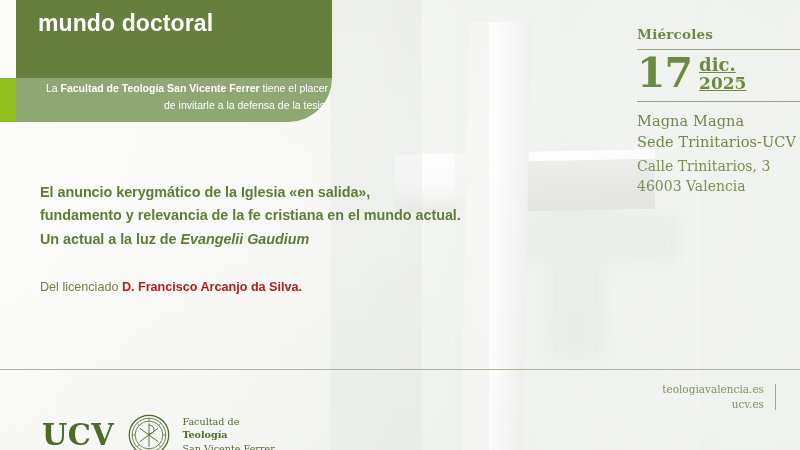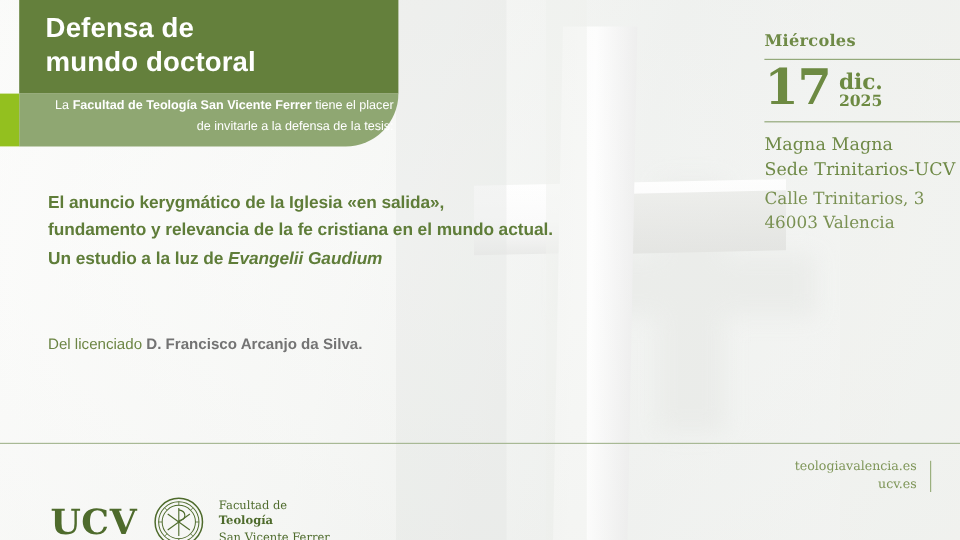--- a/index.html
+++ b/index.html
@@ -72,52 +72,52 @@
     letter-spacing:.1px;
   }
   .hdr-sub{
     position:absolute;left:38px;top:80px;width:290px;
     color:#ffffff;font-size:10.5px;line-height:1.58;text-align:right;
   }
   .hdr-sub b{font-weight:bold;}
 
   
   .thesis{
-    position:absolute;left:40px;top:158px;width:560px;
+    position:absolute;left:40px;top:181px;width:560px;
     color:#5f7d39;font-weight:bold;font-size:14.4px;line-height:1.62;
     letter-spacing:-.05px;
   }
   .thesis i{font-style:italic;}
 
   
   .people{position:absolute;left:40px;top:275px;width:430px;}
   .people .row{
     color:#6c8544;font-size:12.6px;line-height:2.02;
   }
-  .people .row b{font-weight:bold;color:#737373;}
+  .people .row b{font-weight:bold;color:#b91c1c;}
 
   
   .rail{position:absolute;left:610px;top:26px;width:180px;color:#6f8a47;margin-left:27px;}
   .rail .dow{
     font-family:"DejaVu Serif",serif;font-weight:bold;font-size:13.5px;
     color:#6f8a47;letter-spacing:.2px;
   }
   .rule{height:1px;background:#93a97a;margin:7px 0 4px 0;width:166px;}
   .rule.second{margin:8px 0 9px 0;}
   .dateline{display:flex;align-items:flex-end;}
   .daynum{
     font-family:"DejaVu Serif",serif;font-weight:bold;font-size:41px;
     line-height:.95;color:#6d8a42;letter-spacing:-1px;
   }
   .monyear{
     font-family:"DejaVu Serif",serif;font-weight:bold;
-    margin-left:7px;margin-top:2px;color:#6d8a42;
+    margin-left:7px;margin-top:2px;color:#6d8a42;text-decoration:underline;
   }
   .monyear .mon{font-size:18px;line-height:1.0;display:block;}
-  .monyear .yr{font-size:13px;line-height:1.12;display:block;}
+  .monyear .yr{font-size:17px;line-height:1.12;display:block;}
   .hour{
     font-family:"DejaVu Serif",serif;font-weight:bold;font-size:16px;
     color:#6d8a42;margin-top:4px;letter-spacing:-.2px;
   }
   .venue1,.venue2{
     font-family:"DejaVu Serif",serif;font-size:14.5px;color:#6f8a47;
     line-height:1.42;letter-spacing:.1px;
   }
   .addr{
     font-family:"DejaVu Serif",serif;font-size:14px;color:#7a9153;
@@ -166,32 +166,31 @@
     <div class="band-b"></div>
     <div class="band-c"></div>
     <div class="vig"></div>
   </div>
 
   <div class="hdr-dark"></div>
   <div class="hdr-light"></div>
   <div class="hdr-lime"></div>
 
   <div class="hdr-title">
-    <div>Defensa de</div>
     <div>mundo doctoral</div>
   </div>
 
   <div class="hdr-sub">
     <span>La </span><b>Facultad de Teología San Vicente Ferrer</b><span> tiene el placer de invitarle a la defensa de la tesis:</span>
   </div>
 
   <div class="thesis">
     <div>El anuncio kerygmático de la Iglesia «en salida»,</div>
     <div>fundamento y relevancia de la fe cristiana en el mundo actual.</div>
-    <div><span>Un estudio a la luz de </span><i>Evangelii Gaudium</i></div>
+    <div><span>Un actual a la luz de </span><i>Evangelii Gaudium</i></div>
   </div>
 
   <div class="people">
     <div class="row"><span>Del licenciado </span><b>D. Francisco Arcanjo da Silva.</b></div>
   </div>
 
   <div class="rail">
     <div class="dow">Miércoles</div>
     <div class="rule"></div>
     <div class="dateline">

